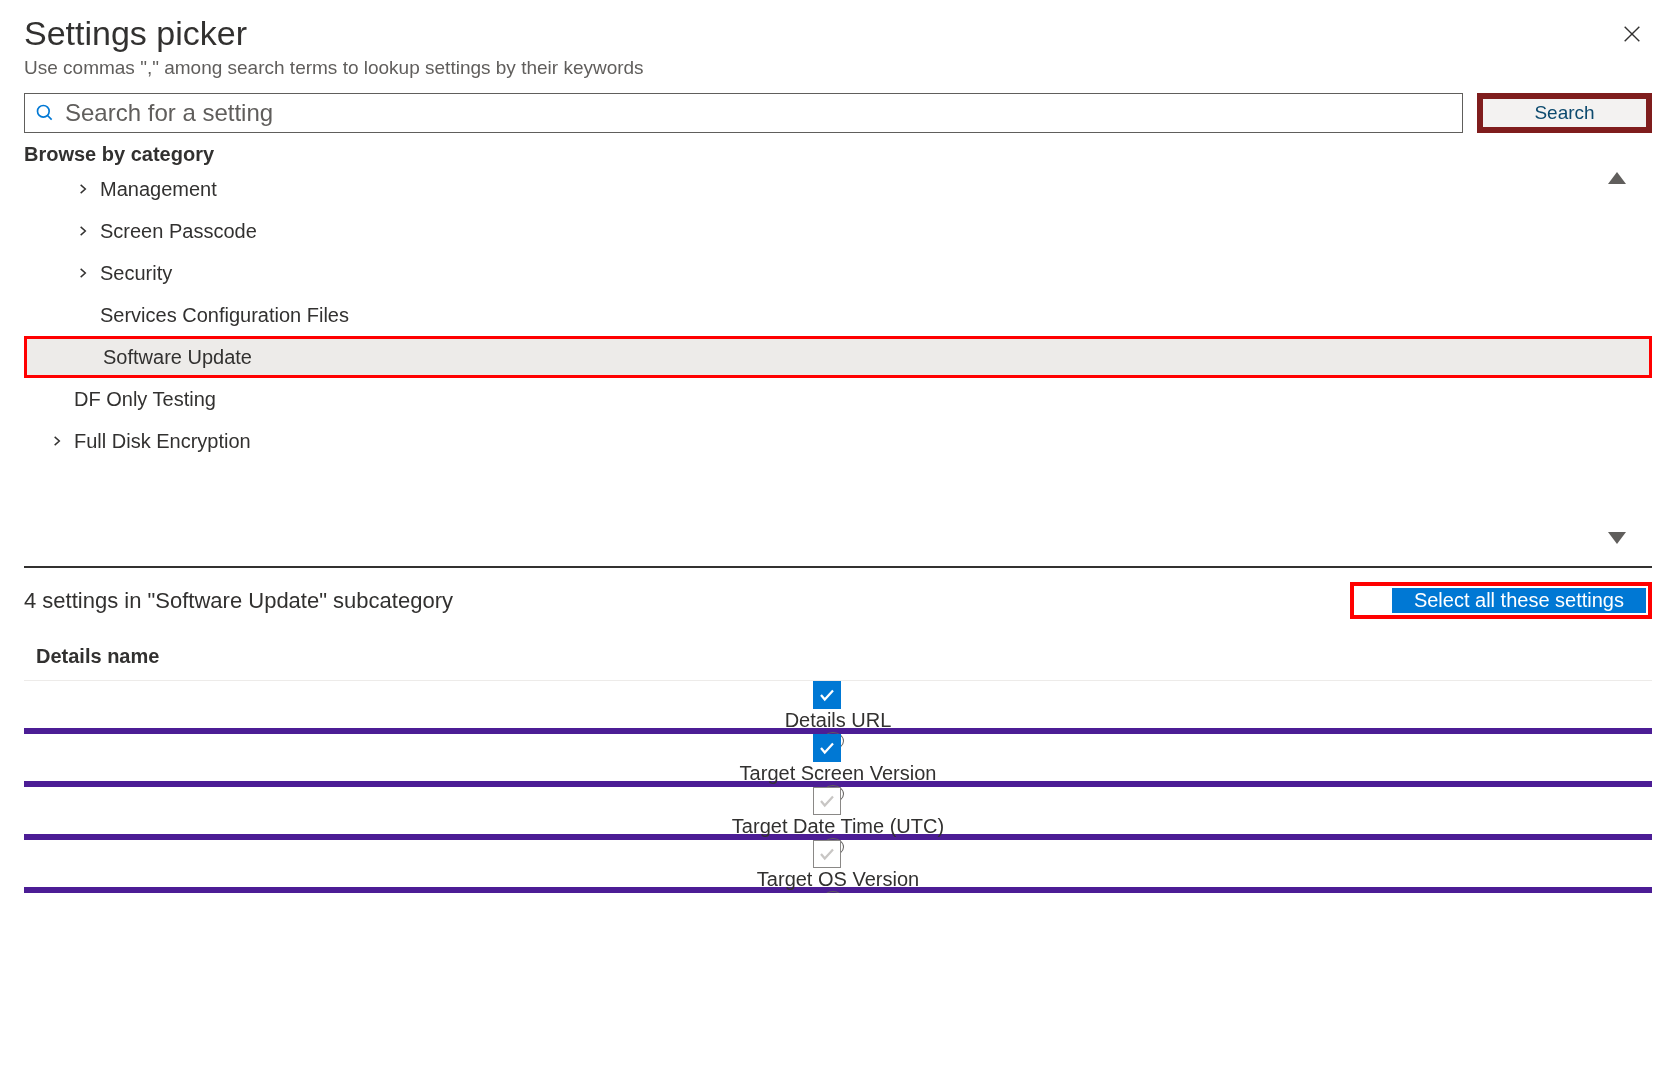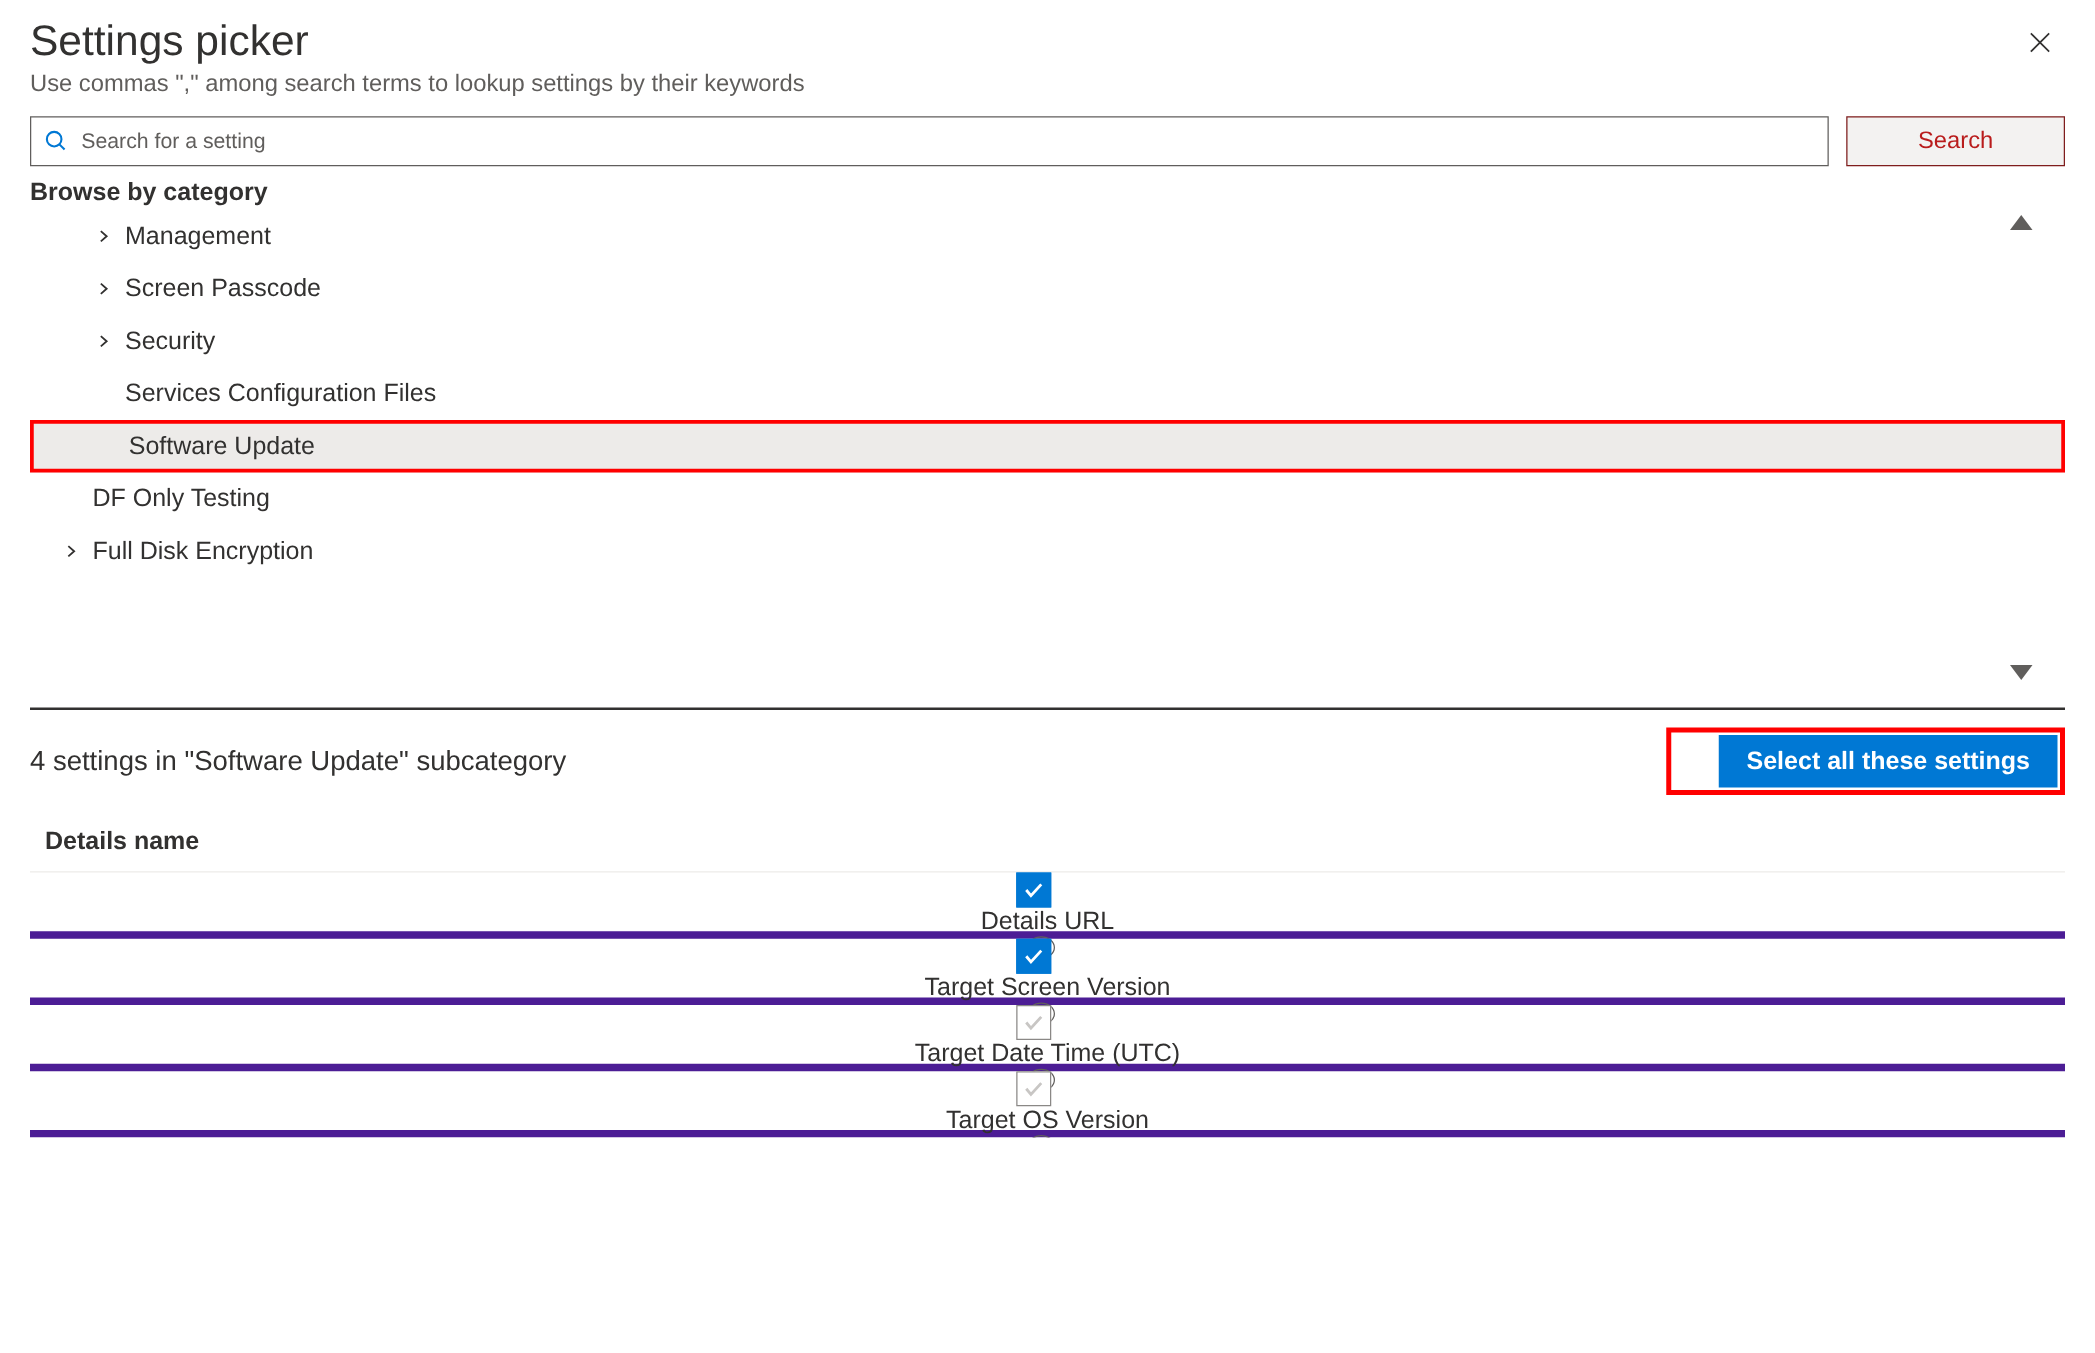--- a/index.html
+++ b/index.html
@@ -21,29 +21,29 @@
   .close-btn svg { width: 22px; height: 22px; }
 
   .search-row { display: flex; gap: 14px; margin-bottom: 10px; }
   .search-box {
     flex: 1; display: flex; align-items: center;
     border: 1px solid #605e5c; height: 40px; padding: 0 10px;
     background: #fff;
   }
   .search-box svg { width: 20px; height: 20px; color: #0078d4; flex-shrink: 0; }
   .search-box input {
-    border: none; outline: none; flex: 1; font-size: 17px;
+    border: none; outline: none; flex: 1; font-size: 24px;
     color: #4d7c0f; padding-left: 10px; background: transparent;
   }
   .search-box input::placeholder { color: #605e5c; }
   .search-btn {
     width: 175px; height: 40px;
-    border: 1px solid #7f1d1d;
+    border: 6px solid #7f1d1d;
     background: #f3f2f1;
-    color: #b91c1c;
+    color: #0c4a6e;
     font-size: 19px;
     display: flex; align-items: center; justify-content: center;
     cursor: default;
   }
 
   .browse-label { font-size: 20px; font-weight: 600; margin: 6px 0 2px 0; }
 
   .category-scroll {
     height: 380px;
     overflow-y: auto;
@@ -93,22 +93,22 @@
     margin-bottom: 18px;
   }
   .settings-count { font-size: 22px; font-weight: 400; }
   .select-all-wrap {
     border: 4px solid #ff0000;
     padding: 2px;
     display: inline-block;
   }
   .select-all-btn {
     background: #0078d4; color: #fff;
-    font-size: 20px; font-weight: 700;
-    height: 42px; padding: 0 22px;
+    font-size: 20px; font-weight: 400;
+    height: 25px; padding: 0 22px;
     display: flex; align-items: center; justify-content: center;
     cursor: pointer; border: none; margin-left: 36px;
   }
 
   .setting-name-header {
     font-size: 20px; font-weight: 600;
     padding: 8px 0 12px 12px;
     border-bottom: 1px solid #edebe9;
   }
 

